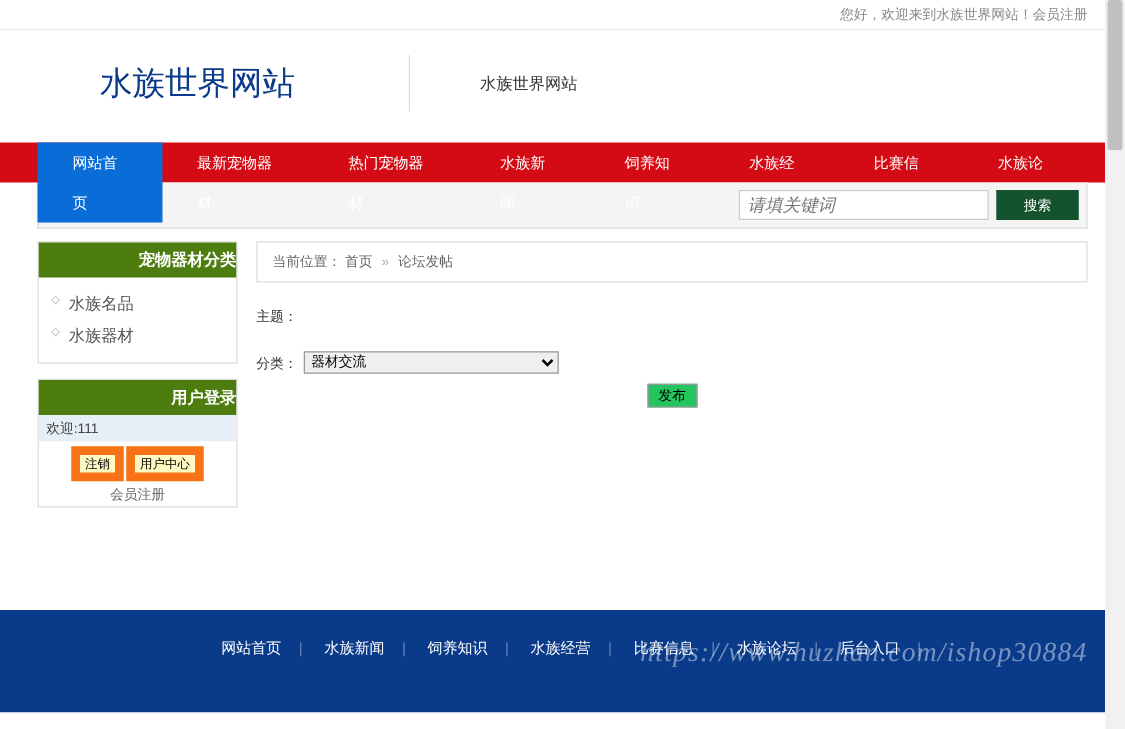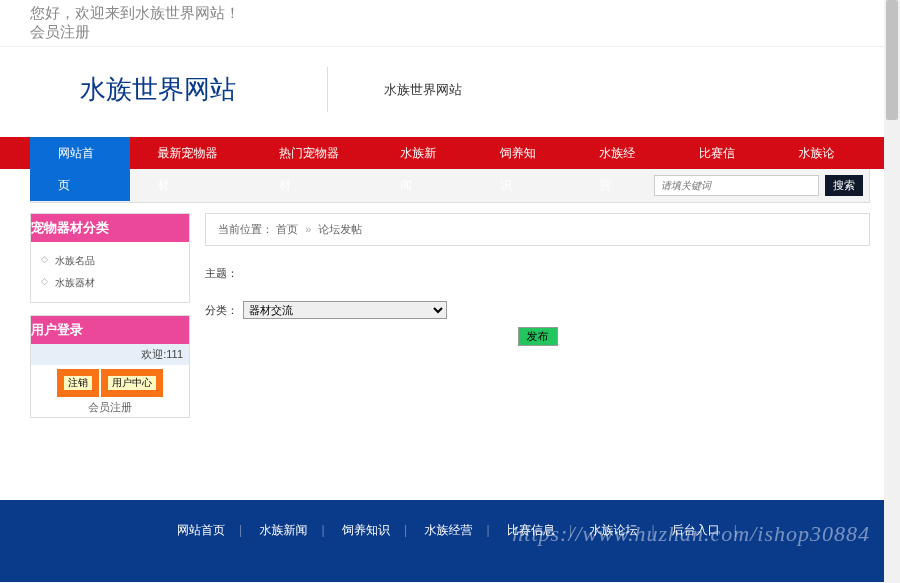--- a/index.html
+++ b/index.html
@@ -1,46 +1,46 @@
 <!DOCTYPE html>
 <html><head>
 <meta charset="utf-8">
 <style>
 * { margin: 0; padding: 0; box-sizing: border-box; }
 body { font-family: "Microsoft YaHei", SimSun, sans-serif; font-size: 12px; color: #333; background: #fff; }
 .container { width: 840px; margin: 0 auto; }
 
 .topbar { border-bottom: 1px solid #eee; padding: 4px 0; background: #fff; }
-.topbar-inner { display: flex; justify-content: flex-end; color: #888; font-size: 15px; flex-direction: column; }
+.topbar-inner { display: flex; justify-content: flex-end; color: #888; font-size: 11px; }
 .topbar a { color: #888; text-decoration: none; }
 
 .header { display: flex; align-items: center; padding: 20px 0 25px; gap: 31px; }
 .logo { font-size: 26px; color: #0a3a8a; font-weight: normal; padding: 5px 60px 5px 50px; }
 .header-divider { width: 1px; height: 45px; background: #ddd; margin: 0 25px 0 0; }
 .subtitle { font-size: 13px; color: #333; }
 
 .nav { background: #d40b14; height: 32px; width: 100%; }
 .nav-inner { display: flex; }
 .nav-item { color: #fff; text-decoration: none; font-size: 12px; line-height: 32px; padding: 0 28px; }
 .nav-item.active { background: #0a6cd6; }
 
 .searchbar { background: #f4f4f4; border: 1px solid #ddd; border-top: none; padding: 6px; display: flex; justify-content: flex-end; gap: 6px; }
-.search-input { width: 165px; padding: 3px 6px; border: 1px solid #ccc; font-size: 10px; color: #aaa; font-style: italic; }
-.search-btn { background: #0f172a; color: #fff; border: none; padding: 3px 8px; font-size: 11px; cursor: pointer; }
+.search-input { width: 200px; padding: 3px 6px; border: 1px solid #ccc; font-size: 14px; color: #aaa; font-style: italic; }
+.search-btn { background: #14532d; color: #fff; border: none; padding: 3px 22px; font-size: 11px; cursor: pointer; }
 
 .main { display: flex; gap: 15px; margin-top: 10px; padding-bottom: 50px; }
 .sidebar { width: 160px; flex-shrink: 0; }
 .box { border: 1px solid #ddd; margin-bottom: 12px; }
-.box-title { background: #ec4899; color: #fff; text-align: left; font-size: 13px; line-height: 28px; font-weight: bold; }
+.box-title { background: #4d7c0f; color: #fff; text-align: right; font-size: 13px; line-height: 28px; font-weight: bold; }
 .box-body { padding: 8px 10px; }
 .cat-list { list-style: none; }
-.cat-list li { padding: 4px 0 4px 14px; font-size: 10px; color: #555; position: relative; }
+.cat-list li { padding: 4px 0 4px 14px; font-size: 13px; color: #555; position: relative; }
 .cat-list li::before { content: "◇"; position: absolute; left: 0; font-size: 9px; color: #aaa; }
 .login-box { text-align: center; font-size: 11px; color: #444; }
-.login-welcome { background: #e6eff7; padding: 3px 6px; text-align: right; margin-bottom: 3px; }
+.login-welcome { background: #e6eff7; padding: 3px 6px; text-align: left; margin-bottom: 3px; }
 .login-btns button { font-size: 10px; border: 7px solid #f97316; background: #fef9c3; padding: 0 4px; margin: 1px; cursor: pointer; }
 .login-reg { color: #666; padding: 2px; }
 
 .content { flex: 1; }
 .crumb { border: 1px solid #ddd; padding: 8px 12px; font-size: 11px; color: #666; margin-bottom: 12px; }
 .crumb span.sep { color: #aaa; margin: 0 4px; }
 .form-row { display: flex; align-items: center; margin-bottom: 8px; font-size: 11px; margin-top: 20px; }
 .form-label { width: 38px; color: #333; }
 .text-input { width: 330px; padding: 2px 4px; border: 1px solid #999; font-size: 11px; }
 .select-input { width: 204px; padding: 1px; border: 1px solid #999; font-size: 11px; }

